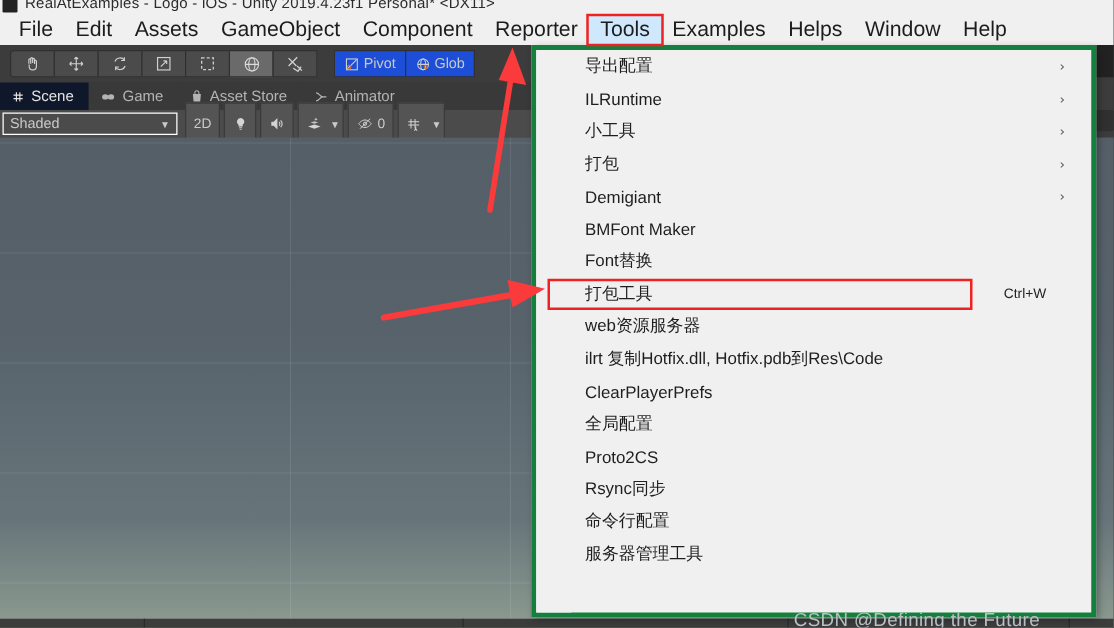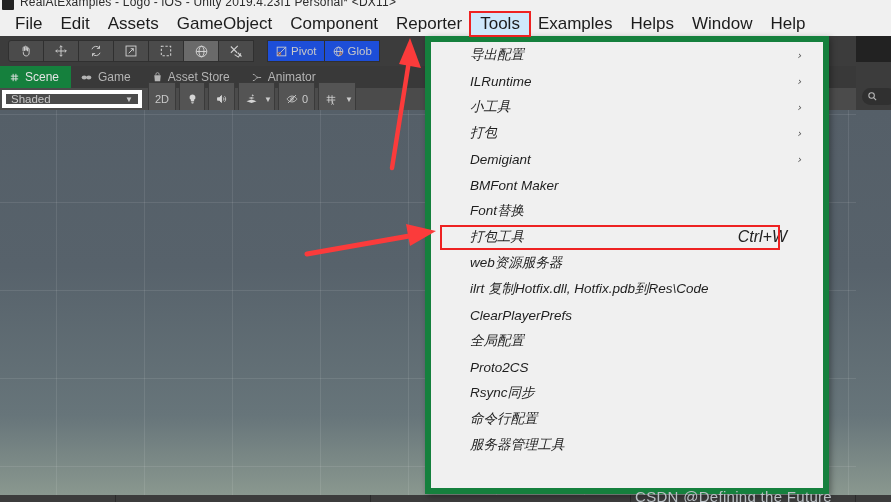--- a/index.html
+++ b/index.html
@@ -73,31 +73,31 @@
   #tabrow {
     position:absolute; left:0; top:30px; width:891px; height:22px;
     background:#393939;
     display:flex; align-items:flex-end;
   }
   .vtab {
     height:22px; padding:0 12px 0 9px;
     display:flex; align-items:center; gap:5px;
     font-size:12px; color:#b4b4b4; background:#393939;
   }
-  .vtab.sel { background:#15803d; color:#e4e4e4; }
+  .vtab.sel { background:#0f172a; color:#e4e4e4; }
 
   
   #scenebar {
     position:absolute; left:0; top:52px; width:891px; height:22px;
     background:#4b4b4b; display:flex; align-items:center;
     padding-left:2px;
   }
   .sb-drop {
     width:140px; height:18px; background:#4b4b4b;
-    border:4px solid #ffffff; display:flex; align-items:center;
+    border:1px solid #ffffff; display:flex; align-items:center;
     justify-content:space-between; padding:0 5px;
     font-size:11.5px; color:#c9c9c9; margin-right:6px;
   }
   .sb-btn {
     height:34px; min-width:26px; padding:0 6px; background:#545454;
     border:1px solid #3a3a3a; display:flex; align-items:center;
     justify-content:center; gap:3px;
     font-size:11px; color:#cacaca; margin-right:3px;
   }
 
@@ -135,41 +135,40 @@
     display:flex; align-items:center; padding-left:5px;
     color:#bdbdbd; font-size:10px;
   }
   #rs-view {
     position:absolute; left:0; top:74px; width:35px; height:392px;
     background:linear-gradient(to bottom,#555f68 0%,#57626b 40%,#67757a 78%,#8d9b91 100%);
   }
 
   
   #dropdown {
-    position:absolute; left:425px; top:36px; width:404px; height:458px;
+    position:absolute; left:425px; top:36px; width:452px; height:458px;
     background:#f0f0f0;
-    border:6px solid #15803d;
+    border:4px solid #15803d;
     box-shadow:2px 2px 6px rgba(0,0,0,.35);
     z-index:5;
-    font-style:italic;
   }
   #dd-rail {
     position:absolute; left:0; top:0; width:28px; height:100%;
     background:#f0f0f0;
   }
   .mi {
     position:relative; height:26px;
     display:flex; align-items:center;
     padding-left:39px; padding-right:12px;
     font-size:13.5px; color:#1e1e1e; white-space:nowrap;
   }
   .mi .label { flex:0 0 auto; }
   .mi .short {
     position:absolute; right:36px;
-    font-size:16px; color:#222;
+    font-size:11px; color:#222;
   }
   .mi .arrow {
     position:absolute; right:21px;
     font-size:11px; color:#555; font-family:"DejaVu Sans", sans-serif;
   }
   .mi.hl { }
   #hl-box {
     position:absolute; left:9px; top:219px; width:340px; height:25px;
     border:2px solid #ee2222; z-index:7; pointer-events:none;
   }

